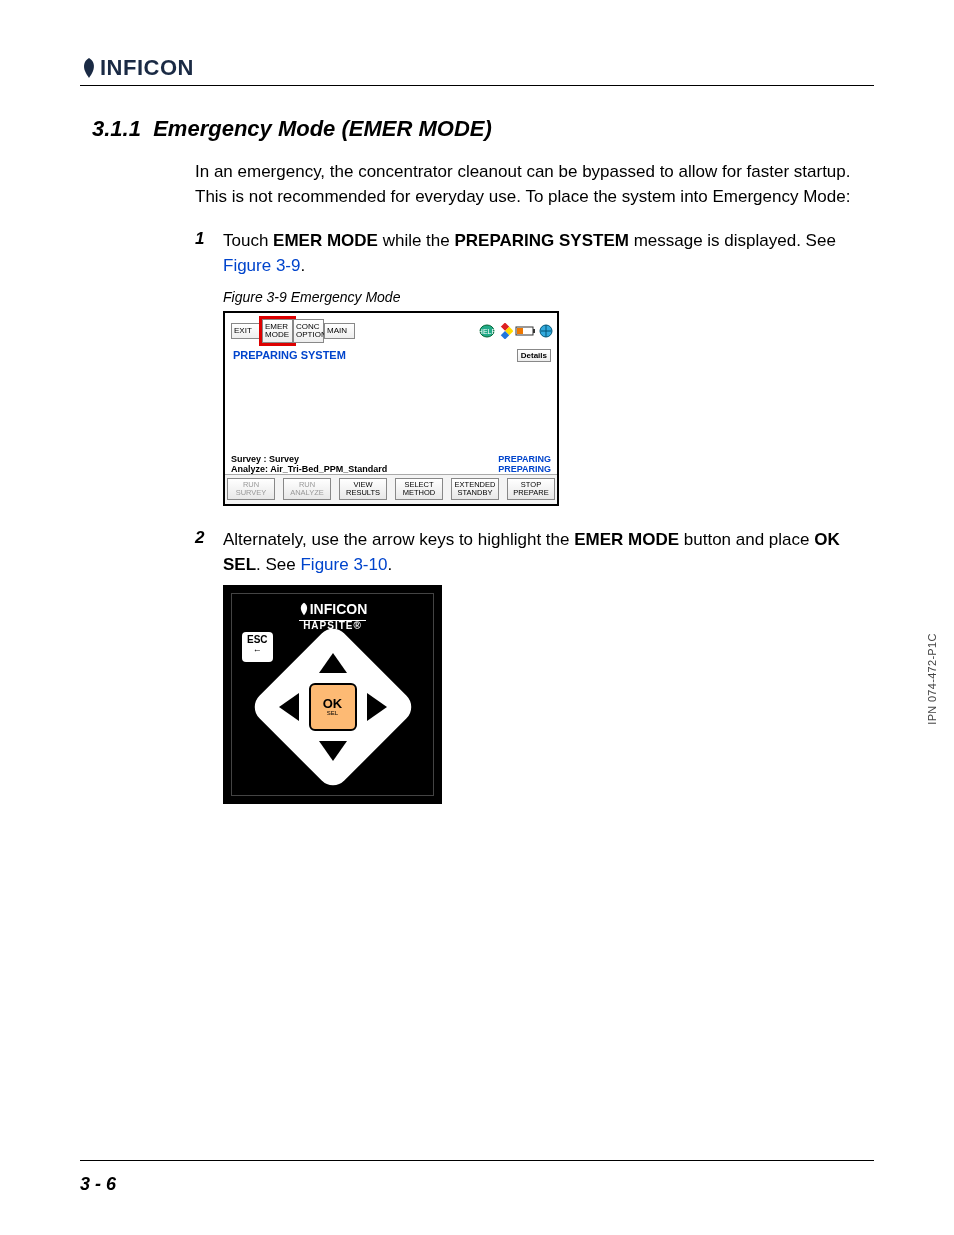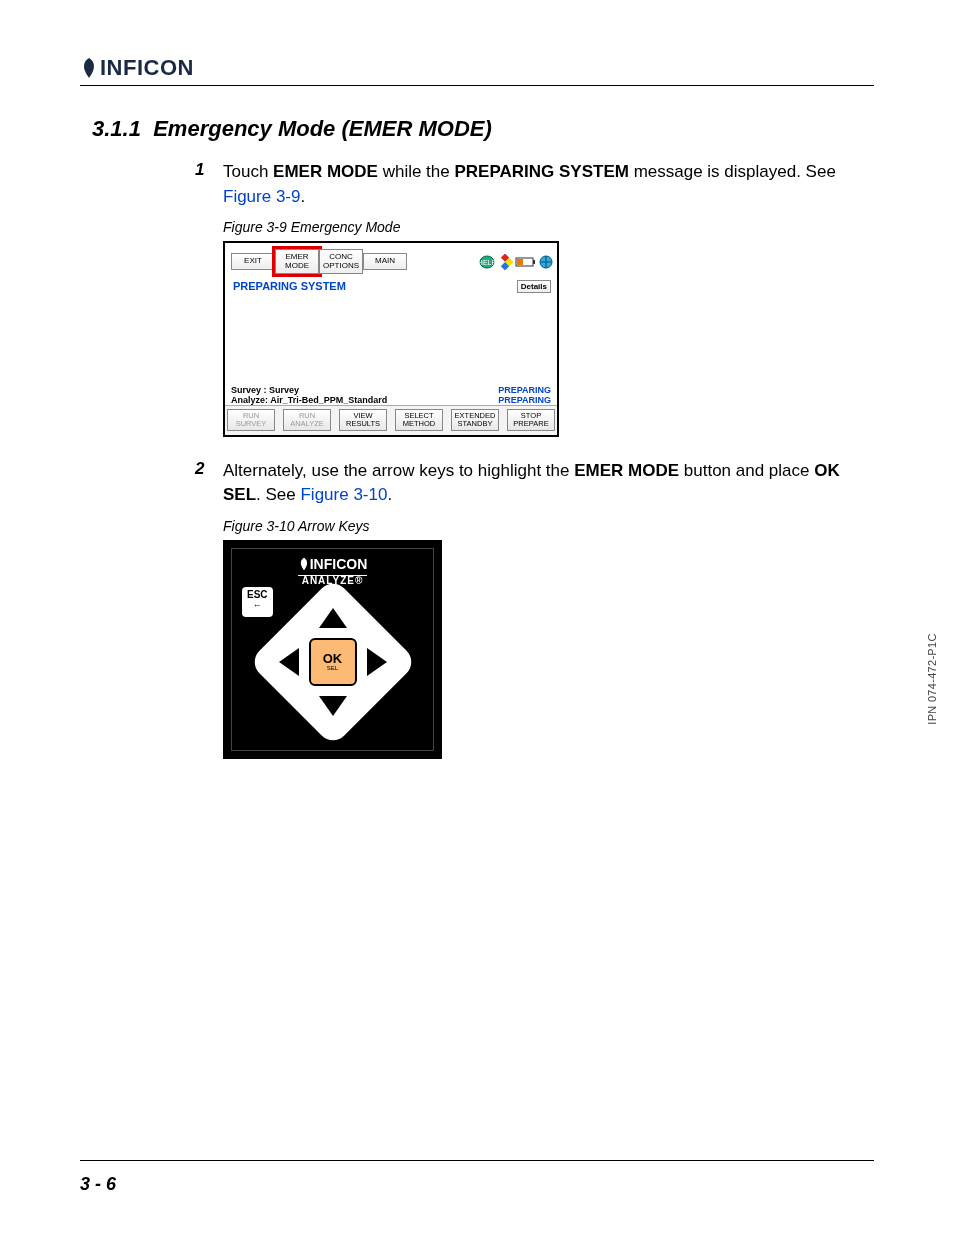--- a/index.html
+++ b/index.html
@@ -91,24 +91,24 @@
   .f39-topbar {
     display: flex;
     align-items: center;
     padding: 6px 4px 4px 6px;
     gap: 0;
   }
   .f39-btn {
     border: 1px solid #888;
     background: linear-gradient(#fff,#eee);
     font-size: 8px;
-    text-align: center;
+    text-align: left;
     padding: 3px 2px;
     line-height: 1.05;
-    width: 44px;
+    width: 31px;
     box-sizing: border-box;
   }
   .f39-btn.emph {
     outline: 3px solid #d00;
   }
   .f39-iconrow {
     margin-left: auto;
     display: flex;
     gap: 2px;
     align-items: center;
@@ -288,20 +288,21 @@
     </span>
   </div>
 
   <h2 class="section-heading">
     <span>3.1.1</span>&nbsp;
     <span>Emergency Mode (EMER MODE)</span>
   </h2>
 
   <div class="body-col">
 
+    <p class="para">In an emergency, the concentrator cleanout can be bypassed to allow for faster startup. This is not recommended for everyday use. To place the system into Emergency Mode:</p>
 
     <div class="step">
       <div class="step-num">1</div>
       <div class="step-text">
         <span>Touch </span><b>EMER MODE</b><span> while the </span><b>PREPARING SYSTEM</b><span> message is displayed. See </span><span class="link">Figure 3-9</span><span>.</span>
       </div>
     </div>
 
     <div class="fig-caption">Figure 3-9  Emergency Mode</div>
 
@@ -368,29 +369,28 @@
 
     <div style="height:22px"></div>
 
     <div class="step">
       <div class="step-num">2</div>
       <div class="step-text">
         <span>Alternately, use the arrow keys to highlight the </span><b>EMER MODE</b><span> button and place </span><b>OK SEL</b><span>. See </span><span class="link">Figure 3-10</span><span>.</span>
       </div>
     </div>
 
-    <div class="fig-caption">Figure 3-10  Arrow Keys</div>
 
     <div class="figure-box fig310">
       <div class="f310-inner">
         <div class="f310-logo">
           <svg width="12" height="14" viewBox="0 0 18 22" style="vertical-align:-2px">
               <path d="M9 1 C4 4 3 9 5 14 C6 17 8 19 9 21 C10 19 12 17 13 14 C15 9 14 4 9 1 Z" fill="#fff"></path>
             </svg><span>INFICON</span>
-          <div><span class="f310-hap">ANALYZE®</span></div>
+          <div><span class="f310-hap">HAPSITE®</span></div>
         </div>
         <div class="f310-esc">ESC</div>
         <div class="f310-dpad">
           <div class="f310-circle"></div>
           <div class="tri up"></div>
           <div class="tri down"></div>
           <div class="tri left"></div>
           <div class="tri right"></div>
           <div class="f310-ok">
             <span>OK</span>

